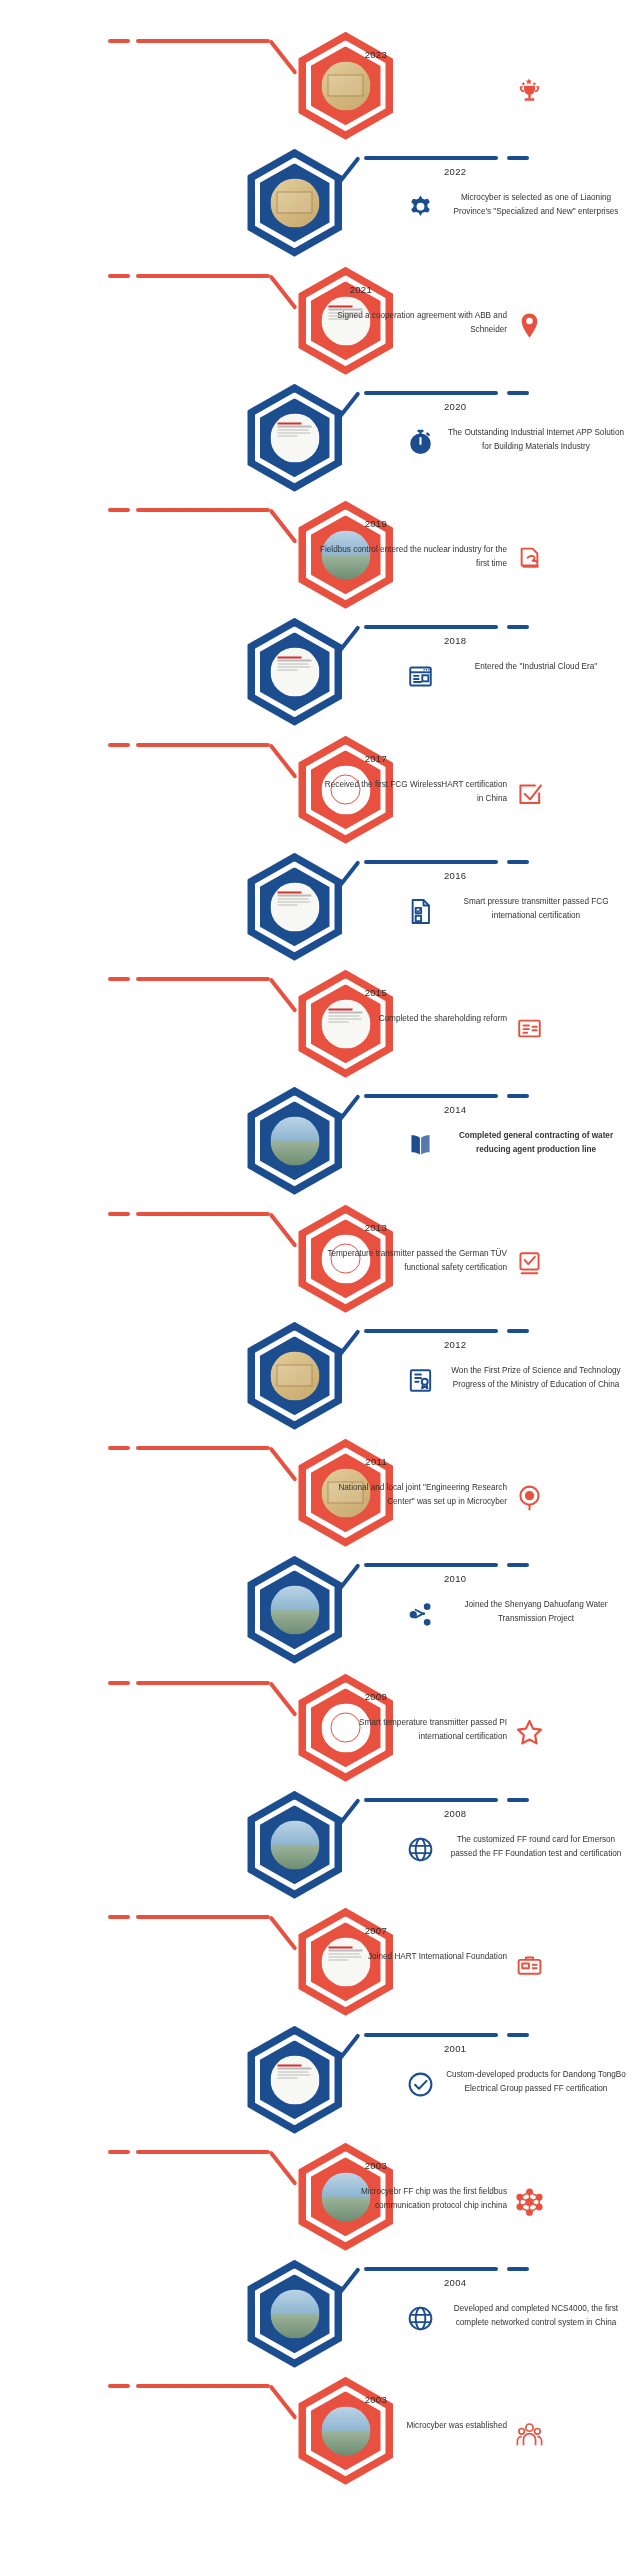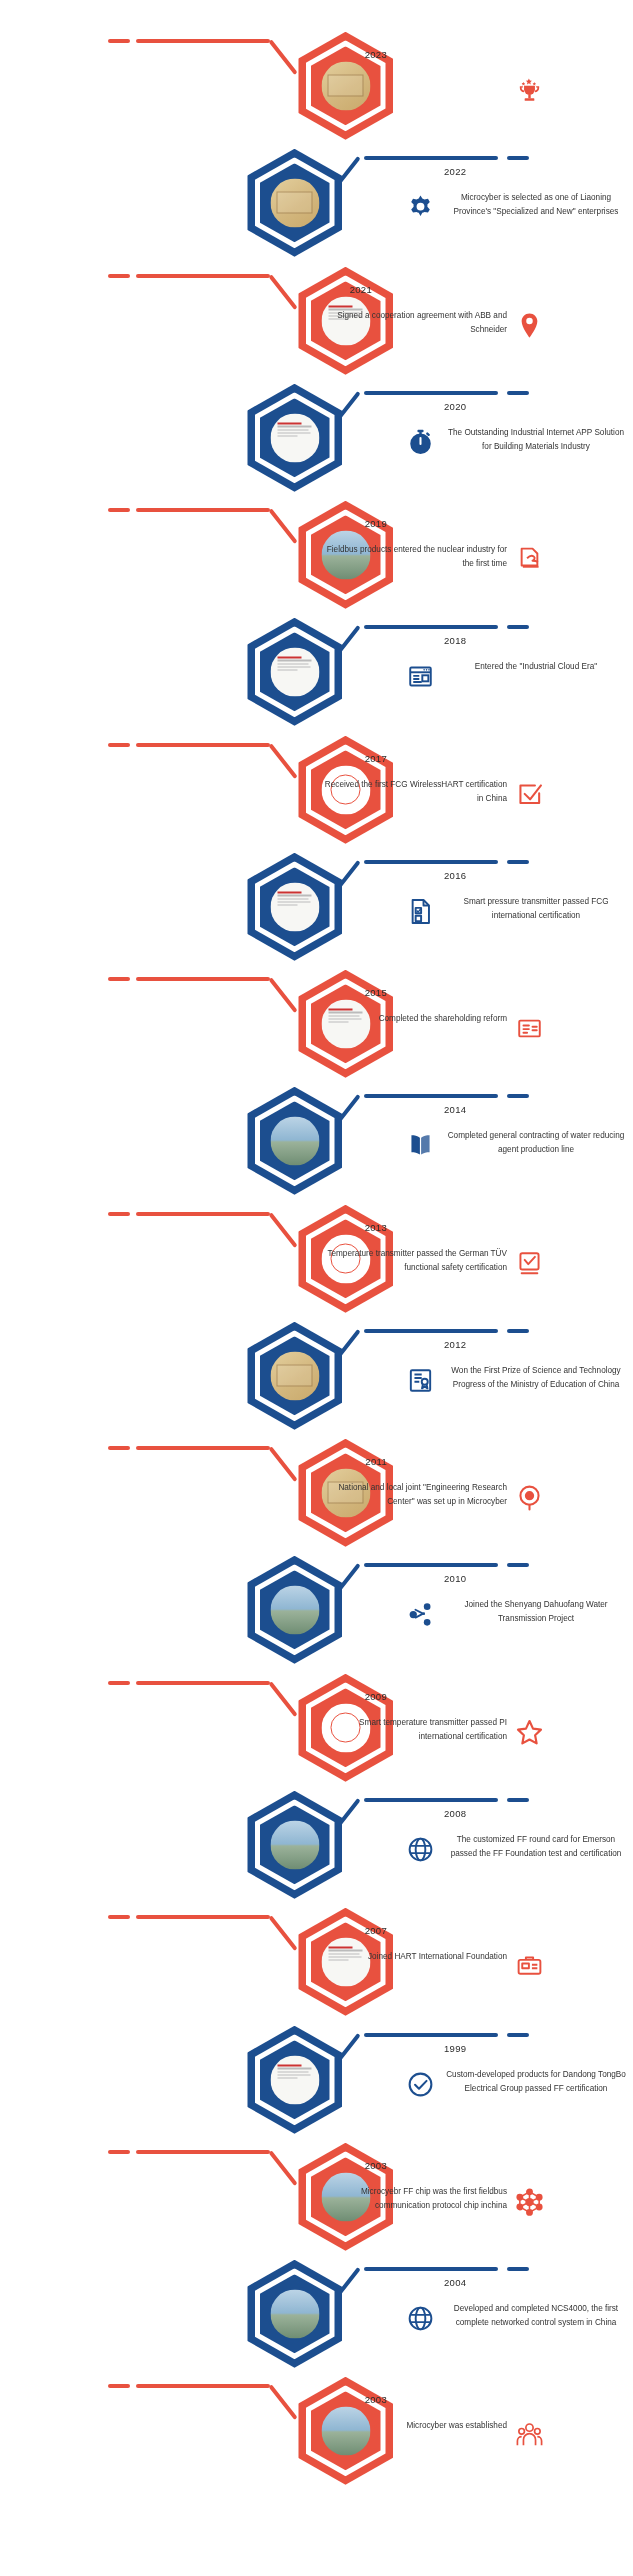--- a/index.html
+++ b/index.html
@@ -218,21 +218,21 @@
       <div class="diag" style="left:281px;top:16.5px;height:42px;background:#e8513f;transform:rotate(-38deg);"></div>
     <div class="hexwrap" style="left:298px;top:12.7px;">
       <div class="hex-outer" style="background:#e8513f;"></div>
       <div class="hex-mid"></div>
       <div class="hex-outer hex-in" style="background:#e8513f;"></div>
       <div class="hex-circle">
         <div style="width:100%;height:100%;background:linear-gradient(180deg,#bcd4e6 0%,#8fb6d2 48%,#9bb29a 52%,#6f8d73 100%);"></div>
       </div>
     </div>
       <div class="year" style="right:185px;top:30px;">2019</div>
-      <div class="desc left" style="right:65px;top:55px;width:190px;">Fieldbus products entered the nuclear industry for the first time</div>
+      <div class="desc left" style="right:65px;top:55px;width:190px;">Fieldbus control entered the nuclear industry for the first time</div>
       <div class="sideicon" style="right:28px;top:57px;">
         <svg viewBox="0 0 48 48" xmlns="http://www.w3.org/2000/svg">
           <g fill="none" stroke="#e8513f" stroke-width="3.2" stroke-linejoin="round">
         <path d="M11 6h18l8 8v20H11z"></path>
         <path d="M20 22c4-4 8-5 11-3s1 6-2 7c5 0 9 2 9 2"></path>
         <path d="M13 36h26"></path>
       </g>
         </svg>
       </div>
     </div>
@@ -363,21 +363,21 @@
       <div class="dash" style="left:507px;top:20px;background:#1c4e8f;"></div>
     <div class="hexwrap" style="left:247px;top:12.7px;">
       <div class="hex-outer" style="background:#1c4e8f;"></div>
       <div class="hex-mid"></div>
       <div class="hex-outer hex-in" style="background:#1c4e8f;"></div>
       <div class="hex-circle">
         <div style="width:100%;height:100%;background:linear-gradient(180deg,#bcd4e6 0%,#8fb6d2 48%,#9bb29a 52%,#6f8d73 100%);"></div>
       </div>
     </div>
       <div class="year" style="left:444px;top:30px;">2014</div>
-      <div class="desc right" style="left:444px;top:55px;width:184px;">Completed general contracting of water reducing agent production line</div>
+      <div class="desc right" style="left:444px;top:55px;width:184px;font-weight:bold;">Completed general contracting of water reducing agent production line</div>
       <div class="sideicon" style="left:406px;top:57px;">
         <svg viewBox="0 0 48 48" xmlns="http://www.w3.org/2000/svg">
           <g fill="#1c4e8f">
         <path d="M23 11c-4-3-9-4-14-4v28c5 0 10 1 14 4z"></path>
         <path d="M25 11c4-3 9-4 14-4v28c-5 0-10 1-14 4z" opacity=".75"></path>
       </g>
         </svg>
       </div>
     </div>
     <div class="entry" style="top: 1192px;">
@@ -573,21 +573,21 @@
       <div class="hex-circle">
         <div style="width:100%;height:100%;background:#f7f7f4;display:flex;flex-direction:column;gap:1.9px;padding:9px 7.6px;">
      <div style="height:1.9px;background:#c33;width:70%"></div>
      <div style="height:1.3px;background:#bbb;width:100%"></div>
      <div style="height:1.3px;background:#bbb;width:92%"></div>
      <div style="height:1.3px;background:#bbb;width:96%"></div>
      <div style="height:1.3px;background:#bbb;width:60%"></div>
   </div>
       </div>
     </div>
-      <div class="year" style="left:444px;top:30px;">1999</div>
+      <div class="year" style="left:444px;top:30px;">2001</div>
       <div class="desc right" style="left:444px;top:55px;width:184px;">Custom-developed products for Dandong TongBo Electrical Group passed FF certification</div>
       <div class="sideicon" style="left:406px;top:57px;">
         <svg viewBox="0 0 48 48" xmlns="http://www.w3.org/2000/svg">
           <g fill="none" stroke="#1c4e8f" stroke-width="3.4" stroke-linecap="round" stroke-linejoin="round">
         <circle cx="24" cy="24" r="18"></circle>
         <path d="M15 24.5l6.5 6.5L34 18"></path>
       </g>
         </svg>
       </div>
     </div>

